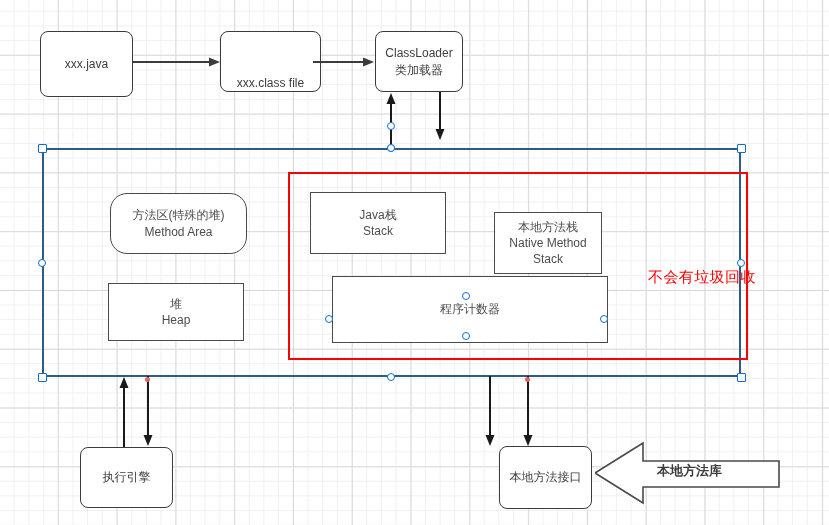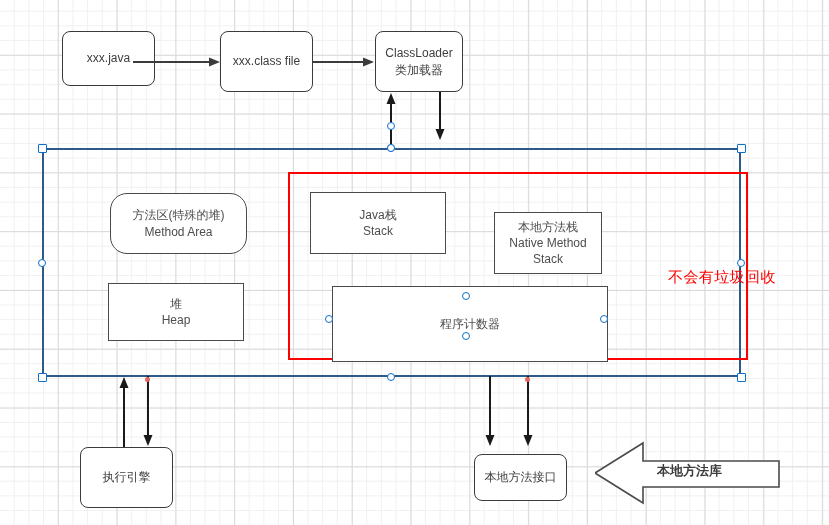--- a/index.html
+++ b/index.html
@@ -87,25 +87,25 @@
     font-size: 13px;
     color: #3d3d3d;
     white-space: nowrap;
   }
 </style>
 </head>
 <body>
 
 <div id="canvas">
 
-  <div class="node rounded" style="left:40px; top:31px; width:93px; height:55px;margin-left:22px;">
+  <div class="node rounded" style="left:40px; top:31px; width:93px; height:66px;">
     <span>xxx.java</span>
   </div>
 
-  <div class="node rounded" style="left:220px; top:31px; width:93px; height:61px;">
+  <div class="node rounded" style="left:220px; top:31px; width:101px; height:61px;align-items:flex-end;">
     <span>xxx.class file</span>
   </div>
 
   <div class="node rounded" style="left:375px; top:31px; width:88px; height:61px;">
     <span>ClassLoader
 类加载器</span>
   </div>
 
   <div class="edge" style="left:133px; top:52px; width:90px; height:20px;">
     <svg width="90" height="20" viewBox="0 0 90 20">
@@ -143,21 +143,21 @@
   <div class="handle circ" style="left:387px; top:144px;"></div>
   <div class="handle sq" style="left:737px; top:144px;"></div>
   <div class="handle circ" style="left:38px;  top:259px;"></div>
   <div class="handle circ" style="left:737px; top:259px;"></div>
   <div class="handle sq" style="left:38px;  top:373px;"></div>
   <div class="handle circ" style="left:387px; top:373px;"></div>
   <div class="handle sq" style="left:737px; top:373px;"></div>
 
   <div class="red-area" style="left:288px; top:172px; width:460px; height:188px;"></div>
 
-  <div class="red-label" style="left:648px; top:268px;margin-left:20px;">不会有垃圾回收</div>
+  <div class="red-label" style="left:648px; top:268px;">不会有垃圾回收</div>
 
   <div class="node sharp" style="left:110px; top:193px; width:137px; height:61px;border-radius:17px;">
     <span>方法区(特殊的堆)
 Method Area</span>
   </div>
 
   <div class="node sharp" style="left:108px; top:283px; width:136px; height:58px;">
     <span>堆
 Heap</span>
   </div>
@@ -165,21 +165,21 @@
   <div class="node sharp" style="left:310px; top:192px; width:136px; height:62px;">
     <span>Java栈
 Stack</span>
   </div>
 
   <div class="node sharp" style="left:494px; top:192px; width:108px; height:62px;margin-top:20px;">
     <span>本地方法栈
 Native Method Stack</span>
   </div>
 
-  <div class="node sharp" style="left:332px; top:286px; width:276px; height:76px;">
+  <div class="node sharp" style="left:332px; top:276px; width:276px; height:67px;">
     <span>程序计数器</span>
   </div>
 
   <div class="handle circ" style="left:462px; top:292px;"></div>
   <div class="handle circ" style="left:462px; top:332px;"></div>
   <div class="handle circ" style="left:325px; top:315px;"></div>
   <div class="handle circ" style="left:600px; top:315px;"></div>
 
   <div class="edge" style="left:116px; top:376px; width:16px; height:72px;">
     <svg width="16" height="72" viewBox="0 0 16 72">
@@ -208,21 +208,21 @@
   </div>
 
   <div class="edge" style="left:520px; top:376px; width:16px; height:72px;">
     <svg width="16" height="72" viewBox="0 0 16 72">
       <line x1="8" y1="0" x2="8" y2="61" stroke="#1a1a1a" stroke-width="2"></line>
       <polygon points="8,70 3.5,59 12.5,59" fill="#1a1a1a"></polygon>
     </svg>
   </div>
   <div class="dot-red" style="left:525px; top:377px;"></div>
 
-  <div class="node rounded" style="left:474px; top:446px; width:93px; height:47px;margin-top:8px;">
+  <div class="node rounded" style="left:499px; top:446px; width:93px; height:63px;">
     <span>本地方法接口</span>
   </div>
 
   <div class="arrow-shape" style="left:595px; top:440px; width:185px; height:65px;">
     <svg width="185" height="65" viewBox="0 0 185 65">
       <polygon points="0,33 48,3 48,21 184,21 184,47 48,47 48,63" fill="#ffffff" stroke="#4a4a4a" stroke-width="1.6" stroke-linejoin="miter"></polygon>
     </svg>
   </div>
   <div class="arrow-label" style="left:657px; top:462px;font-weight:bold;">本地方法库</div>
 

